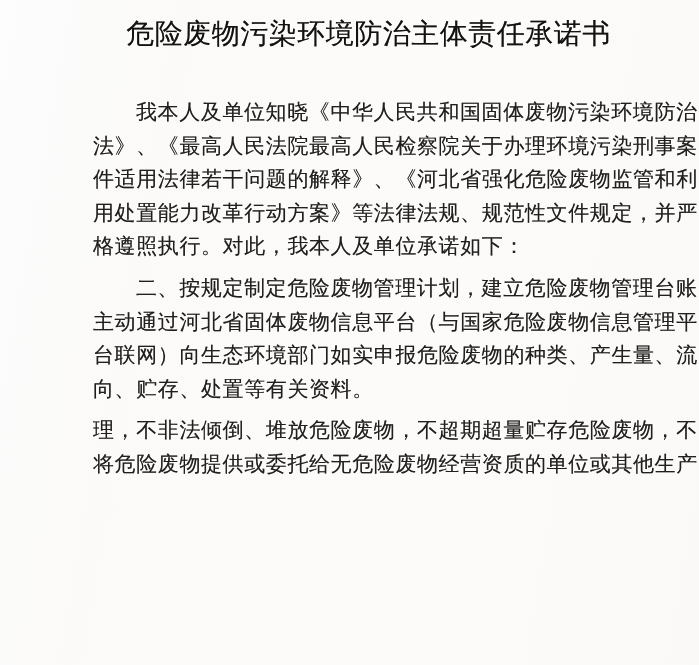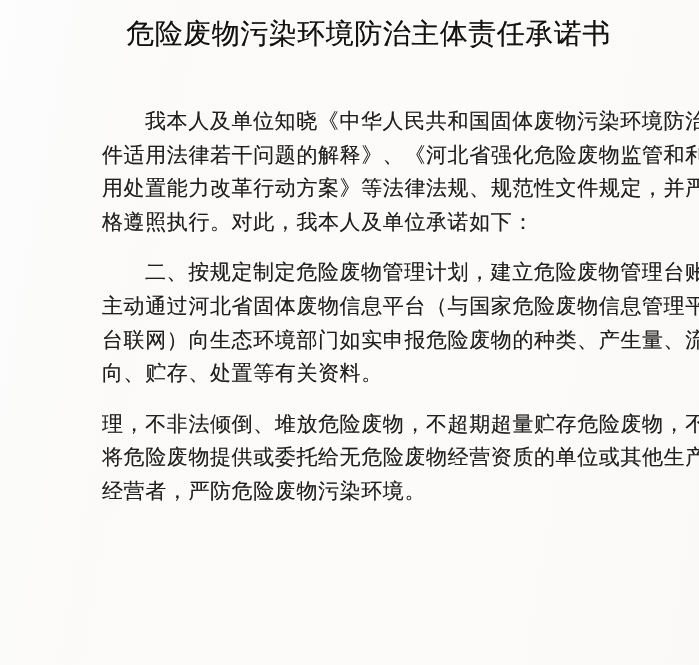--- a/index.html
+++ b/index.html
@@ -33,21 +33,21 @@
     position: absolute;
     left: 85px;
     top: 88px;
     width: 605px;
     color: #201f1e;
     font-size: 21px;
     line-height: 33.6px;
     letter-spacing: 0.6px;
     text-shadow: 0 0 0.4px rgba(30, 30, 30, 0.5);
   }
-  .paragraph { margin: 17px; }
+  .paragraph { margin: 8px; }
   .line {
     text-align: justify;
     text-align-last: justify;
     white-space: nowrap;
   }
   .line.para-end {
     text-align: left;
     text-align-last: left;
   }
   .line.indent { text-indent: 43px; }
@@ -56,33 +56,33 @@
 <body>
 
 <div class="page">
 
   <div class="title">危险废物污染环境防治主体责任承诺书</div>
 
   <div class="content">
 
     <div class="paragraph">
       <div class="line indent">我本人及单位知晓《中华人民共和国固体废物污染环境防治</div>
+      <div class="line">法》、《最高人民法院最高人民检察院关于办理环境污染刑事案</div>
       <div class="line">件适用法律若干问题的解释》、《河北省强化危险废物监管和利</div>
       <div class="line">用处置能力改革行动方案》等法律法规、规范性文件规定，并严</div>
       <div class="line para-end">格遵照执行。对此，我本人及单位承诺如下：</div>
     </div>
 
 
     <div class="paragraph">
       <div class="line indent">二、按规定制定危险废物管理计划，建立危险废物管理台账，</div>
       <div class="line">主动通过河北省固体废物信息平台（与国家危险废物信息管理平</div>
       <div class="line">台联网）向生态环境部门如实申报危险废物的种类、产生量、流</div>
       <div class="line para-end">向、贮存、处置等有关资料。</div>
     </div>
 
     <div class="paragraph">
       <div class="line">理，不非法倾倒、堆放危险废物，不超期超量贮存危险废物，不</div>
       <div class="line">将危险废物提供或委托给无危险废物经营资质的单位或其他生产</div>
-      <div class="line para-end">经营者，严防危险废物污染环境。</div>
     </div>
 
   </div>
 </div>
 
 </body></html>

